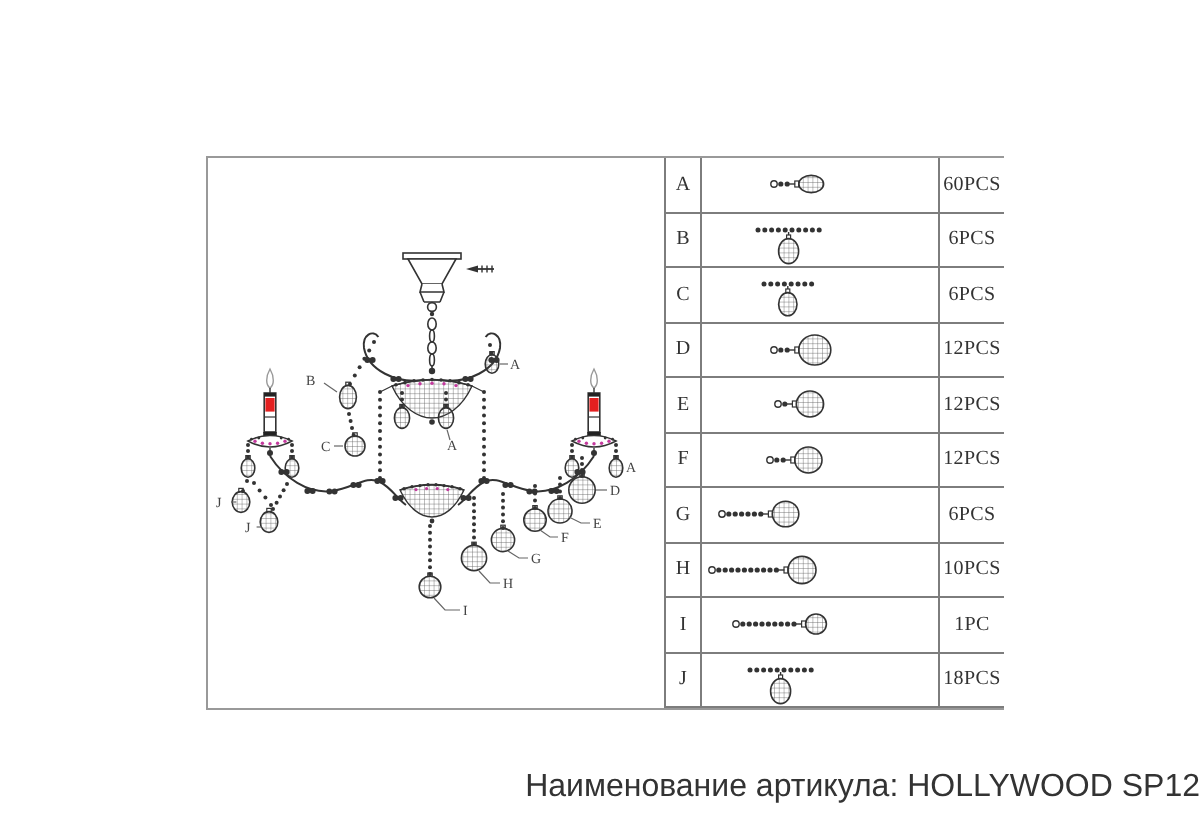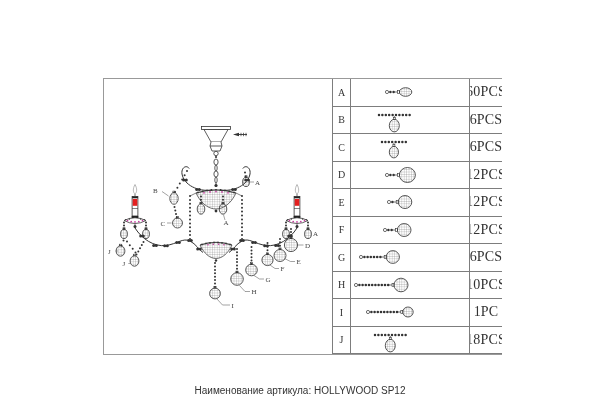--- a/index.html
+++ b/index.html
@@ -7,24 +7,24 @@
          font-family:"Liberation Serif",serif;}
   .frame{position:absolute;left:103px;top:78px;width:399px;height:277px;
          border:1px solid #999;box-sizing:border-box;background:#fff;}
   .diagram-svg{position:absolute;left:0;top:0;}
   .parts-table{position:absolute;left:228px;top:0;width:170px;height:275px;
                border-left:1px solid #7d7d7d;box-sizing:border-box;
                display:grid;grid-template-columns:18px 119px 32px;grid-auto-rows:27.5px;}
   .cell{border-right:1px solid #7d7d7d;border-bottom:1px solid #7d7d7d;
         display:flex;align-items:center;justify-content:center;box-sizing:border-box;
         color:#333;overflow:hidden;background:#fff;}
-  .cell.qty{border-right:none;font-size:14px;letter-spacing:0.2px;}
+  .cell.qty{border-right:none;font-size:10px;letter-spacing:0.2px;}
   .cell.letter{font-size:10px;}
-  .footer{position:absolute;left:0;top:385px;width:100%;text-align:center;
-          font-family:"Liberation Sans",sans-serif;font-size:10px;color:#333;}
+  .footer{position:absolute;left:0;top:385px;width:100%;text-align:right;
+          font-family:"Liberation Sans",sans-serif;font-size:16px;color:#333;}
 </style>
 </head>
 <body>
 
 <div class="sheet">
 
   <svg width="0" height="0" style="position:absolute">
     <defs>
       <pattern id="xh" width="2.4" height="2.4" patternUnits="userSpaceOnUse">
         <path d="M0 0H2.4M0 0V2.4" stroke="#555" stroke-width="0.38" fill="none"></path>

